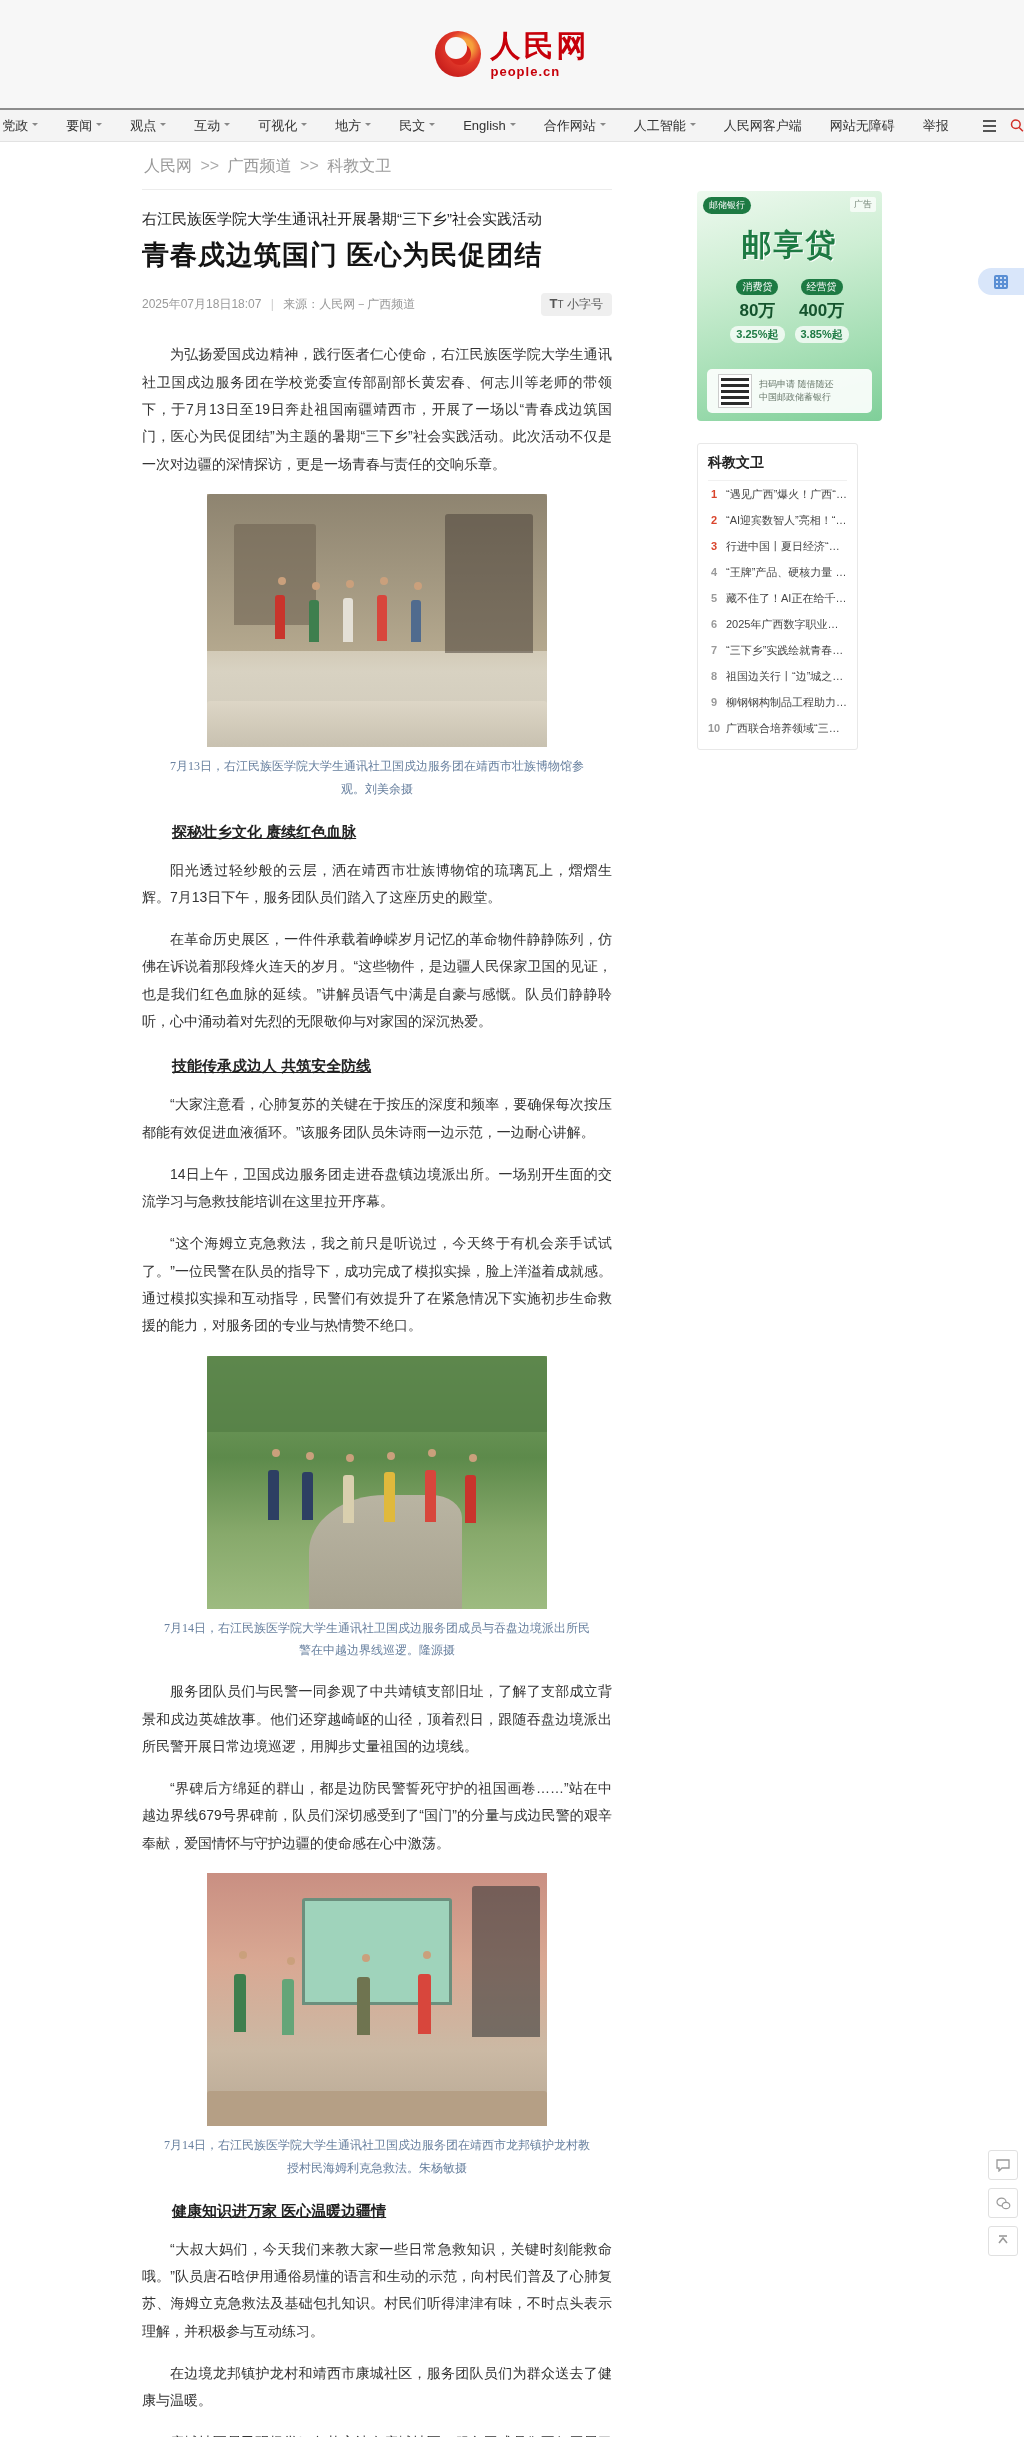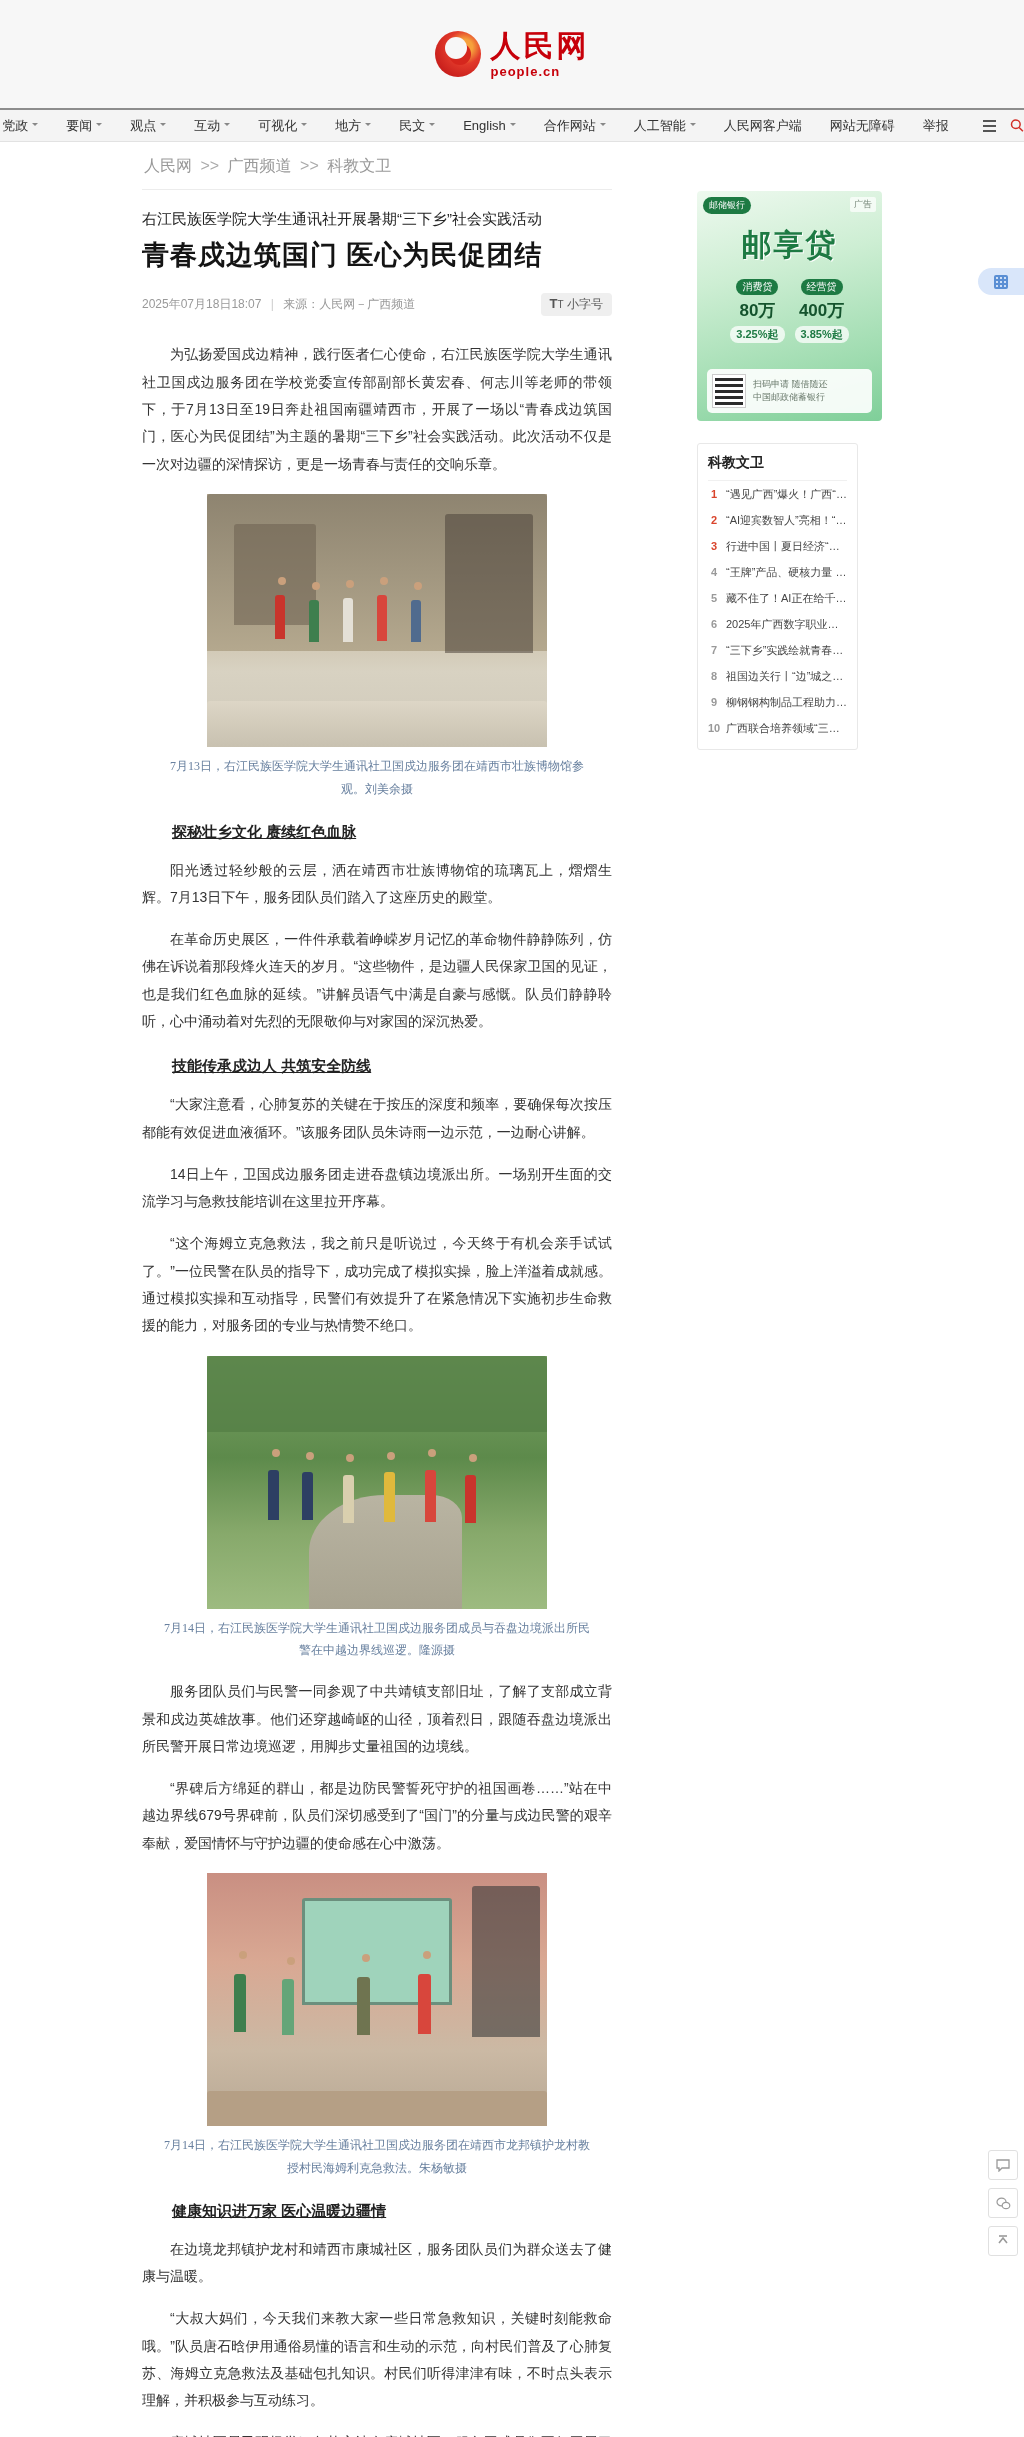--- a/index.html
+++ b/index.html
@@ -58,21 +58,21 @@
   .ad-banktag { position:absolute; top:6px; left:6px; background:#1d7a43; color:#fff; font-size:9px; padding:2px 6px; border-radius:9px; }
   .ad-adtag { position:absolute; top:6px; right:6px; background:rgba(255,255,255,.7); color:#7a8a7d; font-size:9px; padding:1px 4px; border-radius:2px; }
   .ad-title { margin-top:34px; text-align:center; font-size:30px; font-weight:bold; color:#1d7a43;
     font-family:"Liberation Serif","DejaVu Serif",serif; letter-spacing:2px; text-shadow:1px 1px 0 #fff; }
   .ad-products { display:flex; justify-content:center; gap:10px; margin-top:10px; }
   .ad-prod { text-align:center; }
   .ad-prod-name { background:#1d7a43; color:#fff; font-size:10px; padding:1px 6px; border-radius:8px; display:inline-block; }
   .ad-amount { font-size:17px; font-weight:bold; color:#14532d; margin-top:4px; }
   .ad-rate { font-size:11px; font-weight:bold; color:#1d7a43; background:rgba(255,255,255,.75); border-radius:8px; padding:1px 6px; margin-top:4px; display:inline-block; }
   .ad-bottom { position:absolute; left:10px; right:10px; bottom:8px; height:44px; background:rgba(255,255,255,.9);
-    border-radius:5px; display:flex; align-items:center; gap:8px; padding:6px; }
+    border-radius:5px; display:flex; align-items:center; gap:8px; padding:12px; }
   .ad-qr { width:32px; height:32px; background:
     repeating-linear-gradient(0deg,#2b2b2b 0 3px,#fff 3px 6px),
     repeating-linear-gradient(90deg,#2b2b2b 0 3px,rgba(255,255,255,.6) 3px 6px); border:2px solid #fff; outline:1px solid #ccc; }
   .ad-note { font-size:9px; color:#6a7a6c; line-height:1.5; }
   
   .hot-box { margin-top:22px; border:1px solid #e8e8e8; border-radius:3px; padding:10px 10px 8px; }
   .hot-title { font-size:14px; font-weight:bold; color:#222; padding-bottom:8px; border-bottom:1px solid #f0f0f0; }
   .hot-item { display:flex; align-items:center; gap:6px; height:26px; font-size:11px; color:#444; cursor:pointer; overflow:hidden; }
   .hot-rank { width:12px; flex:0 0 12px; text-align:center; font-weight:bold; color:#999; font-size:11px; }
   .hot-item.top .hot-rank { color:#d9442c; }
@@ -225,22 +225,22 @@
             <div class="head" style="left:23.5%;top:33%;"></div>
           <div class="figure" style="left:44%;top:41%;width:13px;height:58px;background:#6f7450;"></div>
             <div class="head" style="left:45.5%;top:32%;"></div>
           <div class="figure" style="left:62%;top:40%;width:13px;height:60px;background:#d8463c;"></div>
             <div class="head" style="left:63.5%;top:31%;"></div>
           <div class="figure" style="left:0;bottom:0;width:100%;height:14%;background:#b59f85;"></div>
         </div>
         <p class="caption">7月14日，右江民族医学院大学生通讯社卫国戍边服务团在靖西市龙邦镇护龙村教授村民海姆利克急救法。朱杨敏摄</p>
 
         <p class="sec-h">健康知识进万家 医心温暖边疆情</p>
+        <p class="para">“大叔大妈们，今天我们来教大家一些日常急救知识，关键时刻能救命哦。”队员唐石晗伊用通俗易懂的语言和生动的示范，向村民们普及了心肺复苏、海姆立克急救法及基础包扎知识。村民们听得津津有味，不时点头表示理解，并积极参与互动练习。</p>
         <p class="para">在边境龙邦镇护龙村和靖西市康城社区，服务团队员们为群众送去了健康与温暖。</p>
-        <p class="para">“大叔大妈们，今天我们来教大家一些日常急救知识，关键时刻能救命哦。”队员唐石晗伊用通俗易懂的语言和生动的示范，向村民们普及了心肺复苏、海姆立克急救法及基础包扎知识。村民们听得津津有味，不时点头表示理解，并积极参与互动练习。</p>
         <p class="para">康城社区居民现场学习包扎方法在康城社区，服务团成员们不仅开展了卫国戍边知识演讲，还现场教学了常用医学急救措施。他们耐心细致地讲解操作要点，手把手指导居民进行实操练习。“这个包扎方法真不错，我学会了，以后遇到紧急情况就能自己处理了。”一位居民感激地说。</p>
 
       </div>
 
     </div>
 
     <aside class="side-col">
       <div class="ad">
         <span class="ad-banktag">邮储银行</span>
         <span class="ad-adtag">广告</span>

